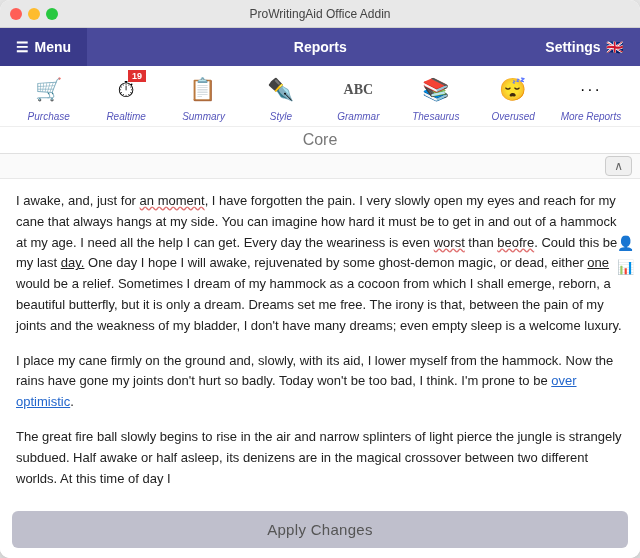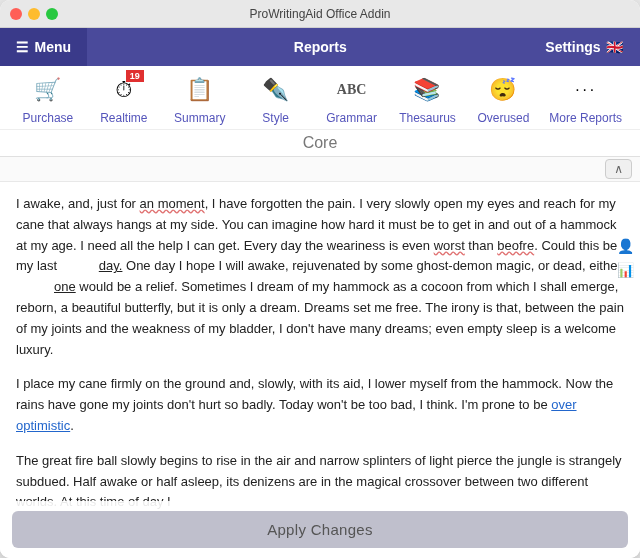--- a/index.html
+++ b/index.html
@@ -133,23 +133,24 @@
       background: #e03030;
       color: #fff;
       font-size: 9px;
       font-weight: bold;
       border-radius: 0;
       padding: 1px 4px;
       min-width: 16px;
       text-align: center;
     }
     .toolbar-item .item-label {
-      font-size: 12px;
+      font-size: 10px;
       color: #5555bb;
       text-align: center;
+      font-style: italic;
     }
     .toolbar-core {
       text-align: center;
       font-size: 16px;
       color: #777;
       margin-top: 4px;
       border-top: 1px solid #eee;
       padding-top: 4px;
     }
 
@@ -183,21 +184,21 @@
       padding: 12px 16px 60px 16px;
       font-size: 13px;
       line-height: 1.6;
       color: #222;
       height: 100%;
       overflow-y: auto;
     }
     .text-content p {
       margin-bottom: 14px;
     }
-    .underline { text-decoration: underline; margin-left: 38px; }
+    .underline { text-decoration: underline; }
     .wavy-underline {
       text-decoration: underline;
       text-decoration-style: wavy;
       text-decoration-color: #e07070;
     }
     .link-blue {
       color: #2266cc;
       text-decoration: underline;
     }
 

